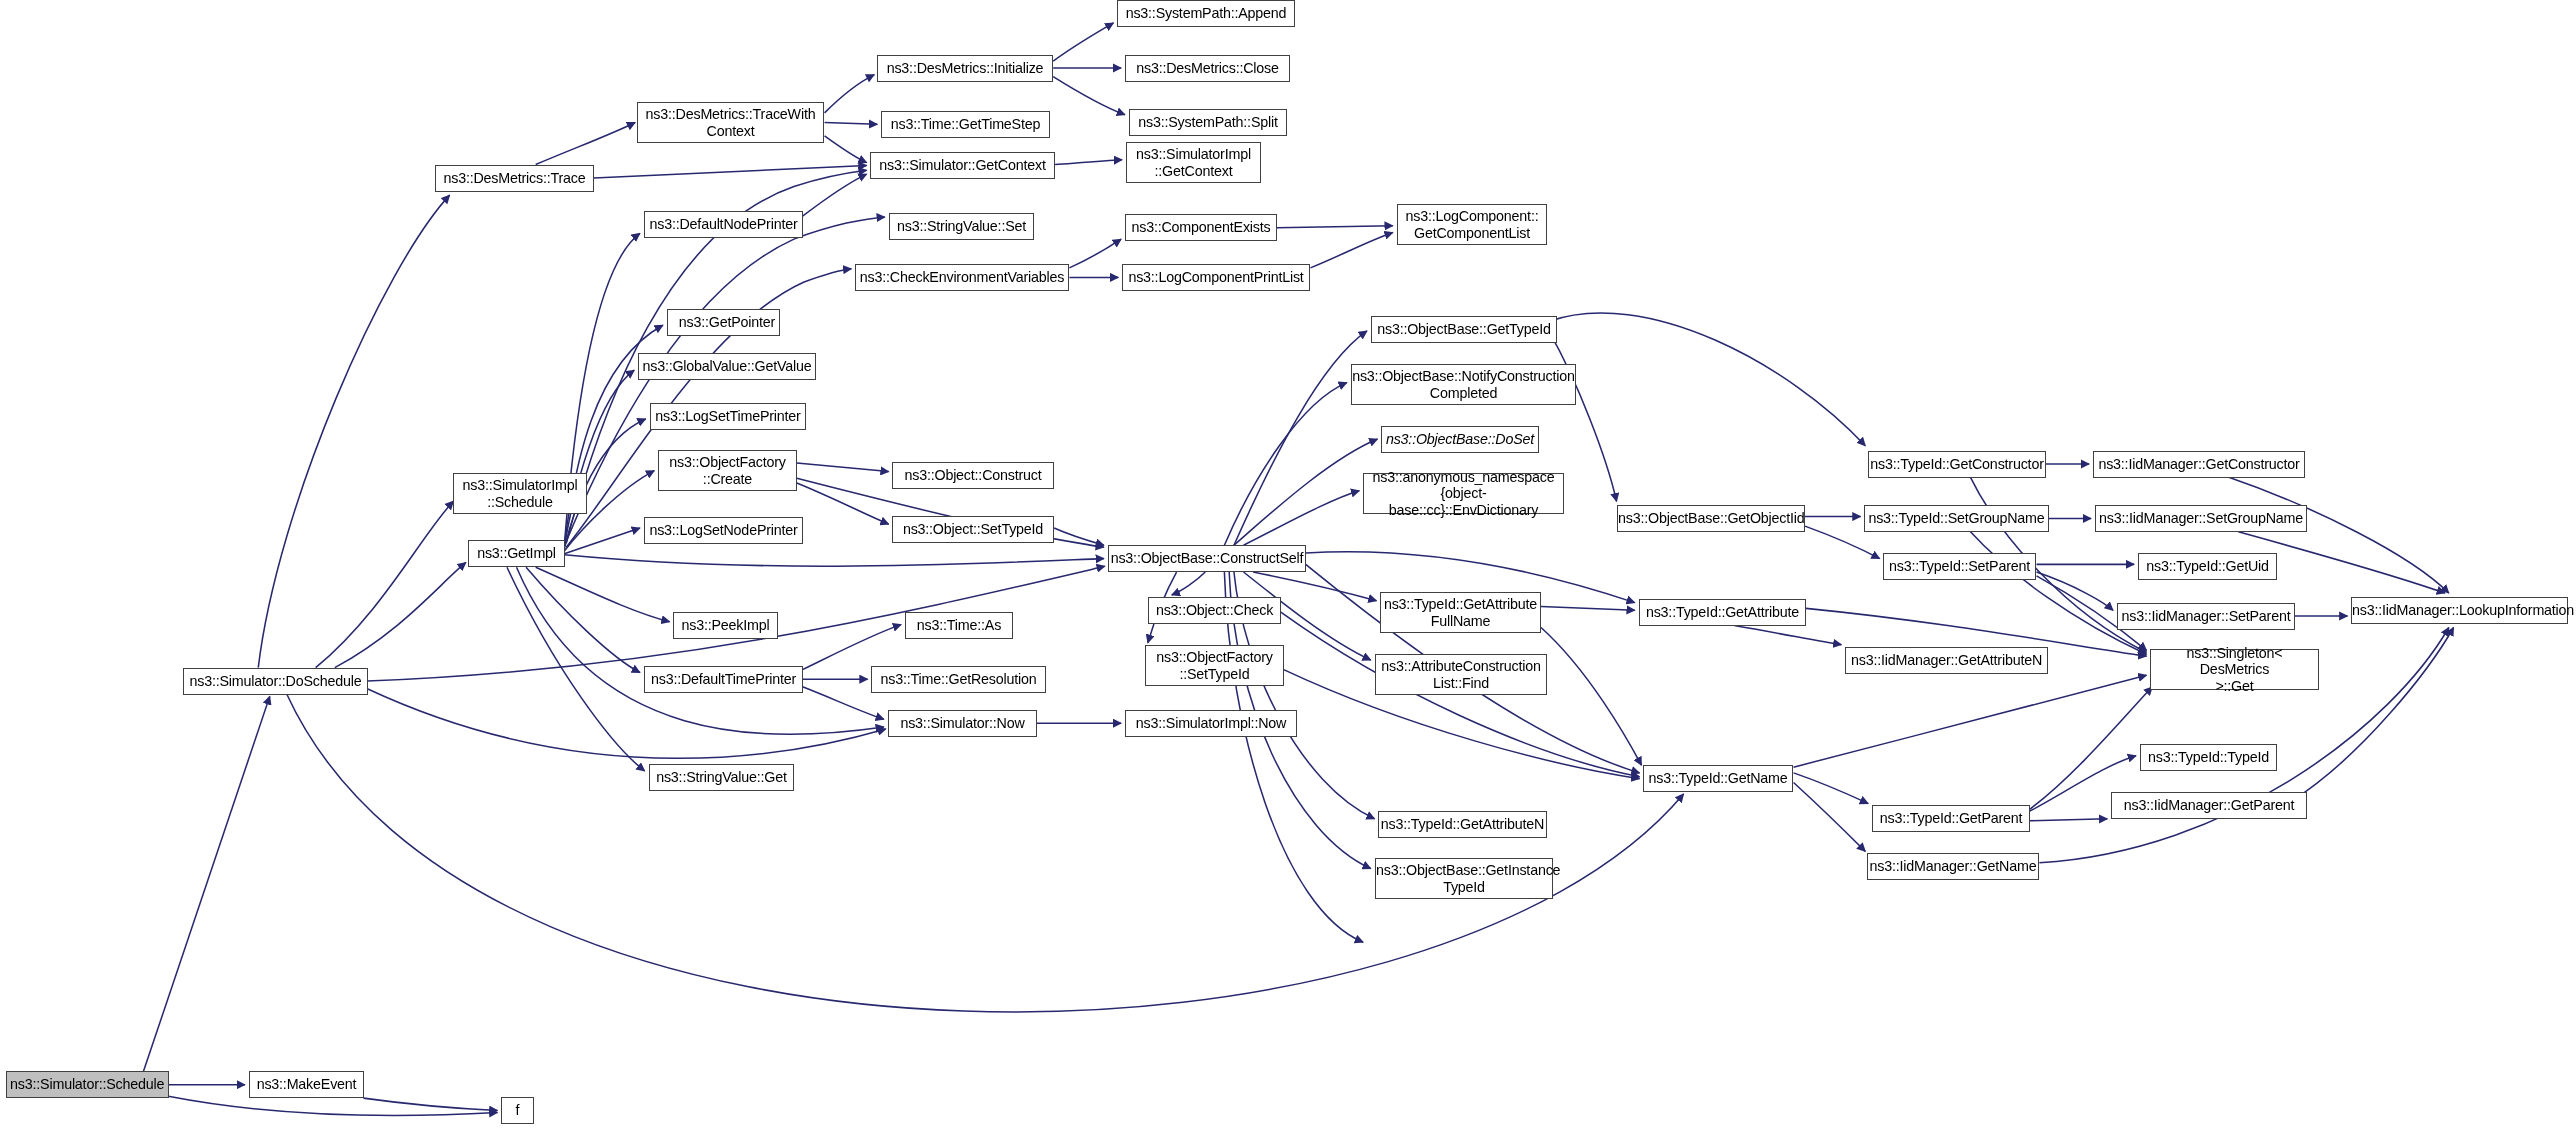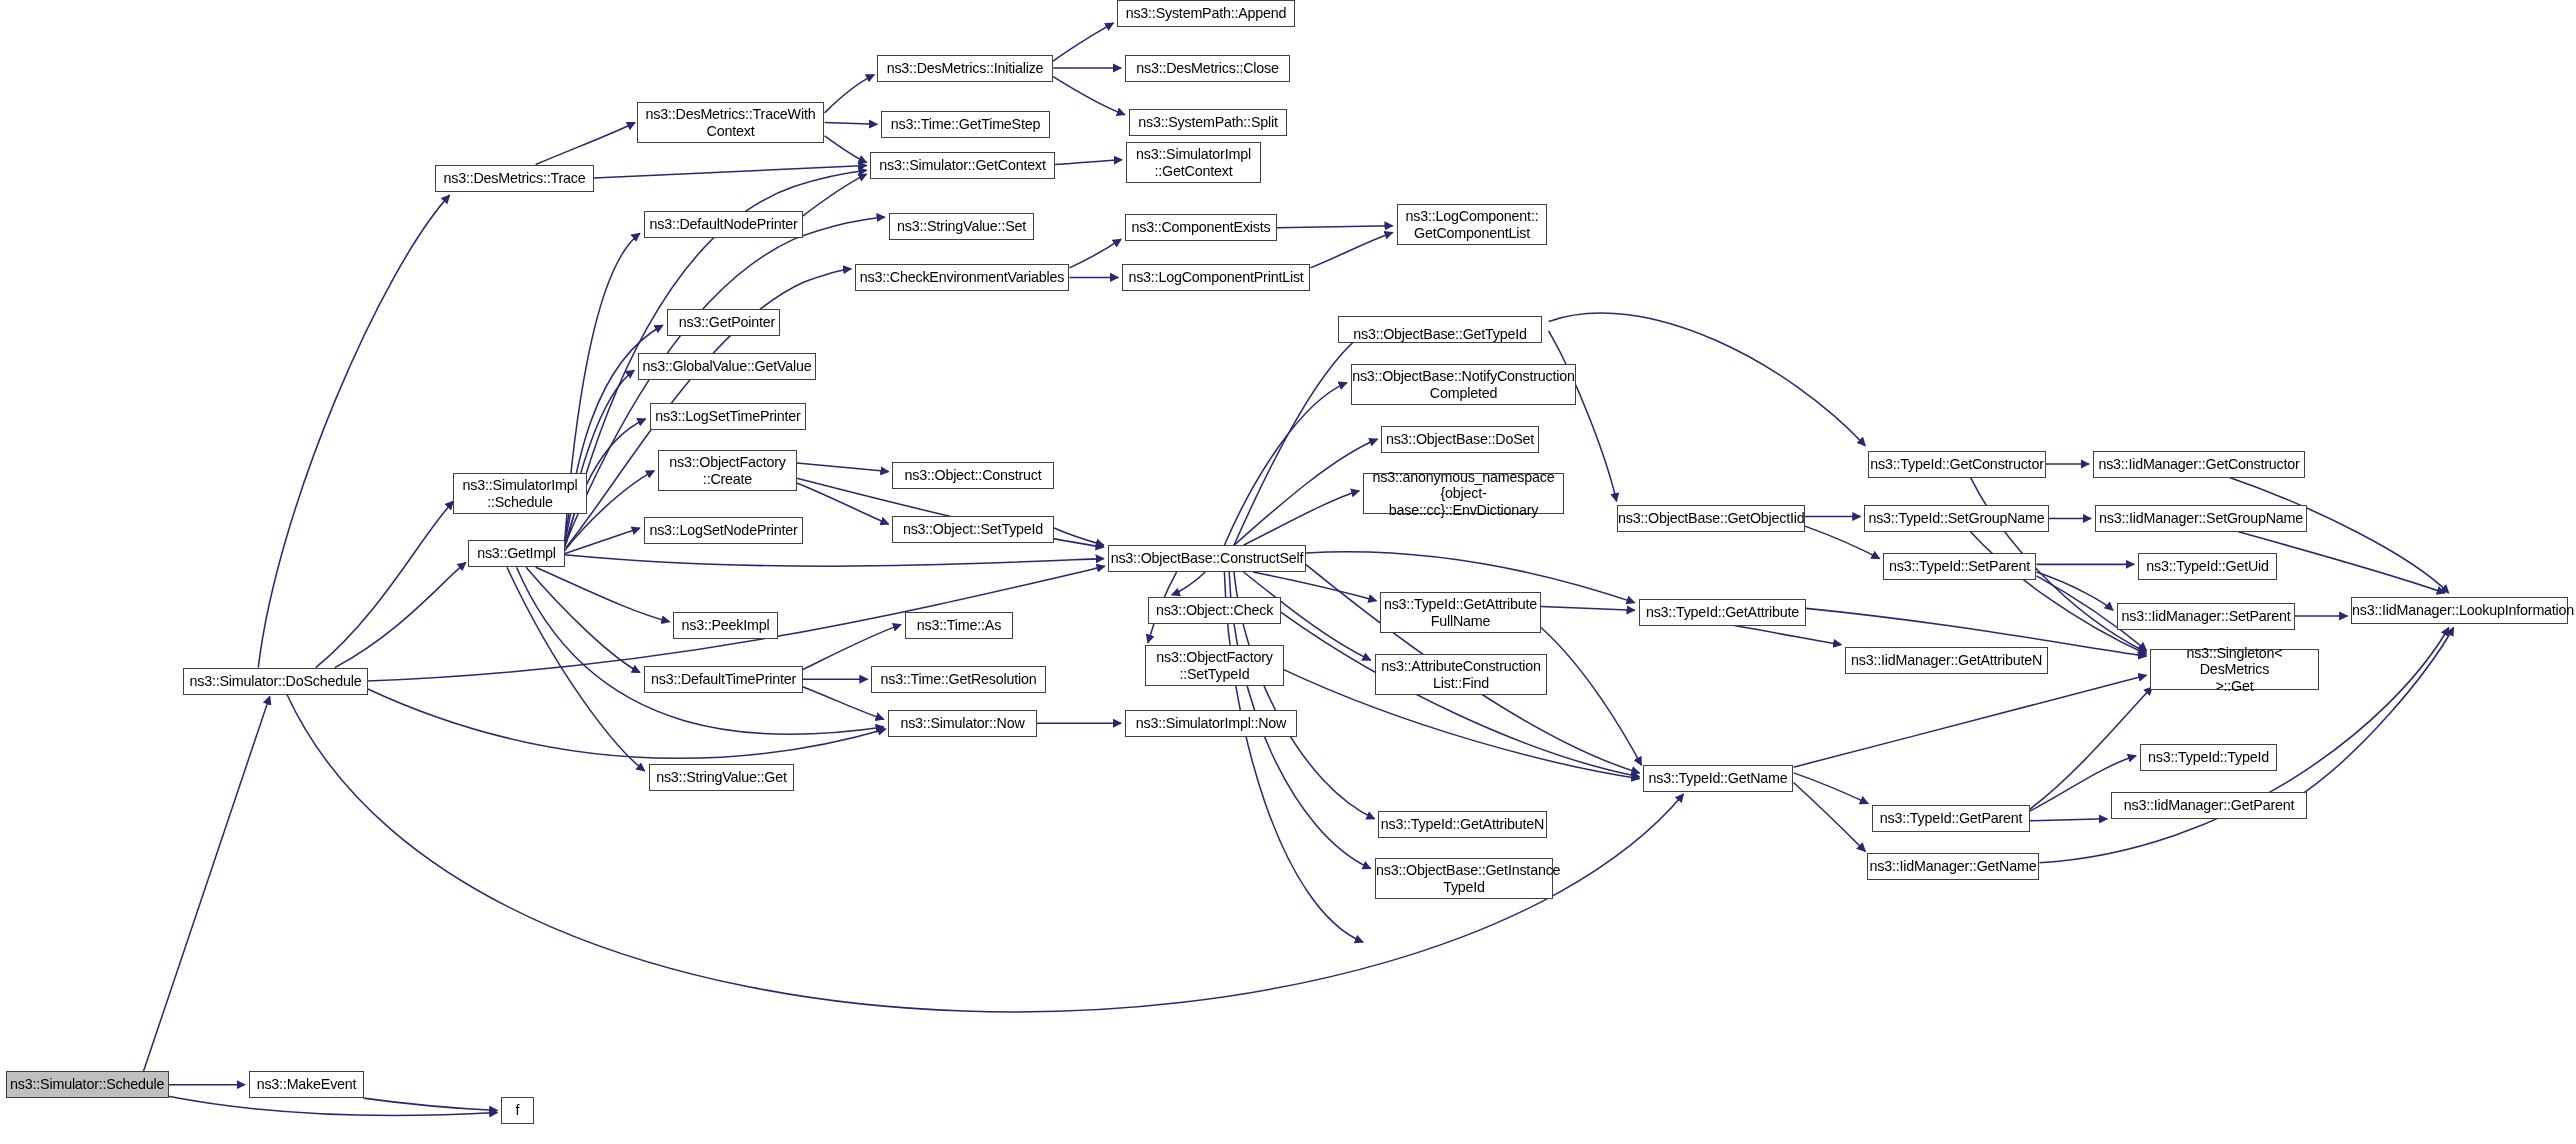--- a/index.html
+++ b/index.html
@@ -198,24 +198,24 @@
       <div class="node" style="left: 905px; top: 612px; width: 108px; height: 27px;"><span class="node-label">ns3::Time::As</span></div>
       <div class="node" style="left: 644px; top: 666px; width: 159px; height: 27px;"><span class="node-label">ns3::DefaultTimePrinter</span></div>
       <div class="node" style="left: 871px; top: 666px; width: 175px; height: 27px;"><span class="node-label">ns3::Time::GetResolution</span></div>
       <div class="node" style="left: 888px; top: 710px; width: 149px; height: 27px;"><span class="node-label">ns3::Simulator::Now</span></div>
       <div class="node" style="left: 1125px; top: 710px; width: 172px; height: 27px;"><span class="node-label">ns3::SimulatorImpl::Now</span></div>
       <div class="node" style="left: 649px; top: 764px; width: 145px; height: 27px;"><span class="node-label">ns3::StringValue::Get</span></div>
       <div class="node" style="left: 1108px; top: 545px; width: 198px; height: 27px;"><span class="node-label">ns3::ObjectBase::ConstructSelf</span></div>
       <div class="node" style="left: 1148px; top: 597px; width: 133px; height: 27px;"><span class="node-label">ns3::Object::Check</span></div>
       <div class="node" style="left: 1145px; top: 645px; width: 139px; height: 41px;"><span class="node-label">ns3::ObjectFactory
 ::SetTypeId</span></div>
-      <div class="node" style="left: 1338px; top: 316px; width: 204px; height: 27px; align-items: flex-end;"><span class="node-label">ns3::ObjectBase::GetTypeId</span></div>
+      <div class="node" style="left: 1371px; top: 316px; width: 186px; height: 27px;"><span class="node-label">ns3::ObjectBase::GetTypeId</span></div>
       <div class="node" style="left: 1351px; top: 364px; width: 225px; height: 41px;"><span class="node-label">ns3::ObjectBase::NotifyConstruction
 Completed</span></div>
-      <div class="node" style="left: 1381px; top: 426px; width: 158px; height: 27px;"><span class="node-label">ns3::ObjectBase::DoSet</span></div>
+      <div class="node" style="left: 1381px; top: 426px; width: 158px; height: 27px; font-style: italic;"><span class="node-label">ns3::ObjectBase::DoSet</span></div>
       <div class="node" style="left: 1363px; top: 473px; width: 201px; height: 41px;"><span class="node-label">ns3::anonymous_namespace
 {object-base::cc}::EnvDictionary</span></div>
       <div class="node" style="left: 1380px; top: 592px; width: 161px; height: 41px;"><span class="node-label">ns3::TypeId::GetAttribute
 FullName</span></div>
       <div class="node" style="left: 1375px; top: 654px; width: 172px; height: 41px;"><span class="node-label">ns3::AttributeConstruction
 List::Find</span></div>
       <div class="node" style="left: 1378px; top: 811px; width: 169px; height: 27px;"><span class="node-label">ns3::TypeId::GetAttributeN</span></div>
       <div class="node" style="left: 1375px; top: 858px; width: 178px; height: 41px;"><span class="node-label">ns3::ObjectBase::GetInstance
 TypeId</span></div>
       <div class="node" style="left: 1617px; top: 505px; width: 188px; height: 27px;"><span class="node-label">ns3::ObjectBase::GetObjectIid</span></div>

